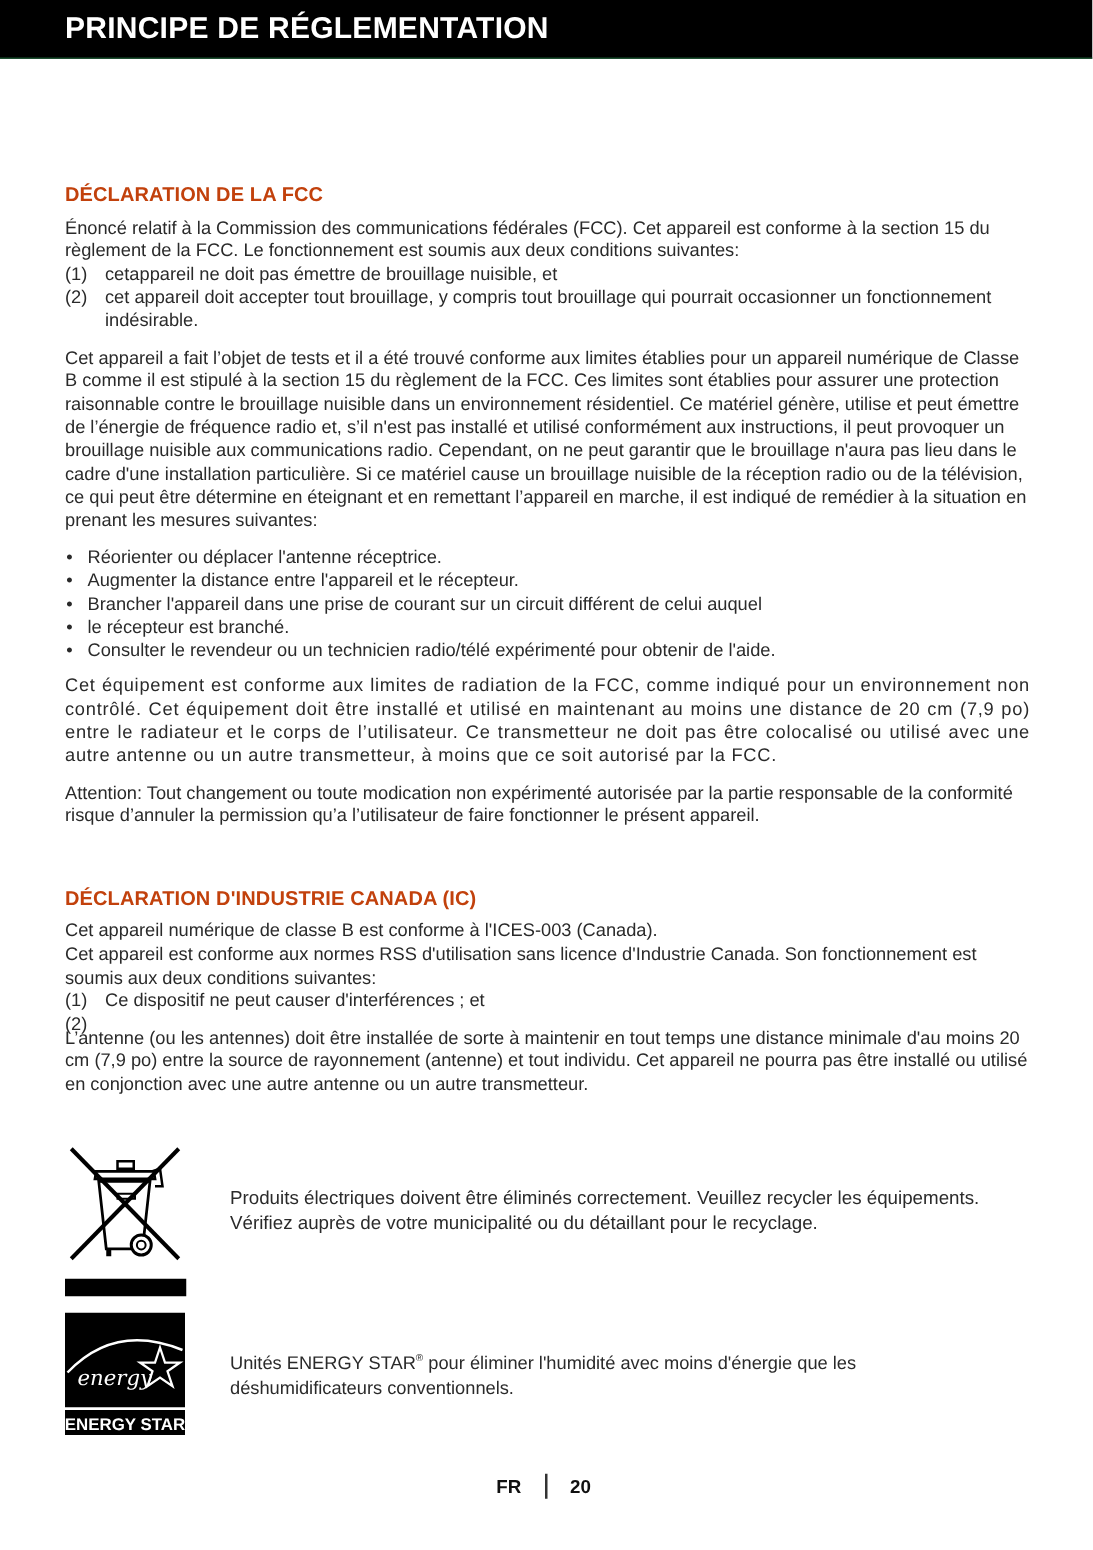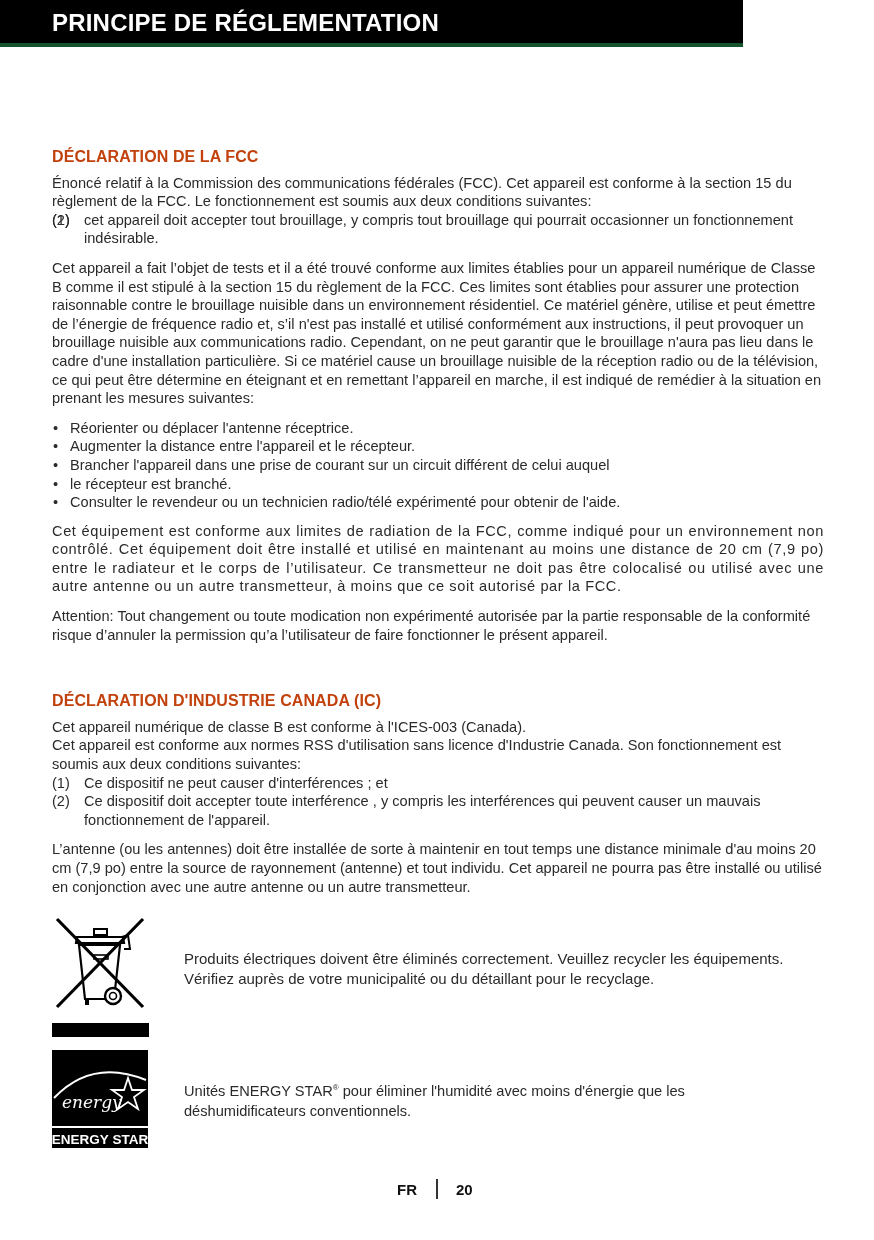--- a/index.html
+++ b/index.html
@@ -4,23 +4,23 @@
   <style>
     * { box-sizing: border-box; margin: 0; padding: 0; }
     html, body { width: 874px; height: 1240px; background: #ffffff; }
     body {
       position: relative;
       font-family: "Liberation Sans", sans-serif;
       color: #2a2a2a;
       overflow: hidden;
     }
     .header-bar {
-      position: absolute; left: 0; top: 0; width: 743px; height: 47px;
+      position: absolute; left: 0; top: 0; width: 874px; height: 47px;
       background: #000000;
-      border-bottom: 4px solid #14532d;
+      border-bottom: 1px solid #14532d;
     }
     .header-title {
       position: absolute; left: 52px; top: 9px;
       color: #ffffff; font-weight: bold; font-size: 24px; letter-spacing: 0.2px;
       font-family: "Liberation Sans", sans-serif;
     }
     .content {
       position: absolute; left: 52px; top: 100px; width: 772px;
       font-size: 14.6px; line-height: 18.6px;
     }
@@ -55,20 +55,21 @@
 </div>
 
 <div class="content">
 
   <section>
     <div class="h2">DÉCLARATION DE LA FCC</div>
     <p>Énoncé relatif à la Commission des communications fédérales (FCC). Cet appareil est conforme à la section 15 du règlement de la FCC. Le fonctionnement est soumis aux deux conditions suivantes:</p>
     <ol class="cond-list para">
       <li>
         <span class="cond-num">(1)</span>
+        <span>cetappareil ne doit pas émettre de brouillage nuisible, et</span>
       </li>
       <li>
         <span class="cond-num">(2)</span>
         <span>cet appareil doit accepter tout brouillage, y compris tout brouillage qui pourrait occasionner un fonctionnement indésirable.</span>
       </li>
     </ol>
 
     <p class="para">Cet appareil a fait l’objet de tests et il a été trouvé conforme aux limites établies pour un appareil numérique de Classe B comme il est stipulé à la section 15 du règlement de la FCC. Ces limites sont établies pour assurer une protection raisonnable contre le brouillage nuisible dans un environnement résidentiel. Ce matériel génère, utilise et peut émettre de l’énergie de fréquence radio et, s’il n'est pas installé et utilisé conformément aux instructions, il peut provoquer un brouillage nuisible aux communications radio. Cependant, on ne peut garantir que le brouillage n'aura pas lieu dans le cadre d'une installation particulière. Si ce matériel cause un brouillage nuisible de la réception radio ou de la télévision, ce qui peut être détermine en éteignant et en remettant l’appareil en marche, il est indiqué de remédier à la situation en prenant les mesures suivantes:</p>
 
     <ul class="bullets">
@@ -88,21 +89,20 @@
     <div class="h2">DÉCLARATION D'INDUSTRIE CANADA (IC)</div>
     <p>Cet appareil numérique de classe B est conforme à l'ICES-003 (Canada).</p>
     <p>Cet appareil est conforme aux normes RSS d'utilisation sans licence d'Industrie Canada. Son fonctionnement est soumis aux deux conditions suivantes:</p>
     <ol class="cond-list para">
       <li>
         <span class="cond-num">(1)</span>
         <span>Ce dispositif ne peut causer d'interférences ; et</span>
       </li>
       <li>
         <span class="cond-num">(2)</span>
-        <span>Ce dispositif doit accepter toute interférence , y compris les interférences qui peuvent causer un mauvais fonctionnement de l'appareil.</span>
       </li>
     </ol>
     <p class="para">L’antenne (ou les antennes) doit être installée de sorte à maintenir en tout temps une distance minimale d'au moins 20 cm (7,9 po) entre la source de rayonnement (antenne) et tout individu. Cet appareil ne pourra pas être installé ou utilisé en conjonction avec une autre antenne ou un autre transmetteur.</p>
   </section>
 </div>
 
 <div class="weee-icon">
   <svg width="98" height="124" viewBox="0 0 98 124">
 
     <path d="M27 30 L33 84 L62 84 L68 30 Z" fill="none" stroke="#000" stroke-width="2.2"></path>

